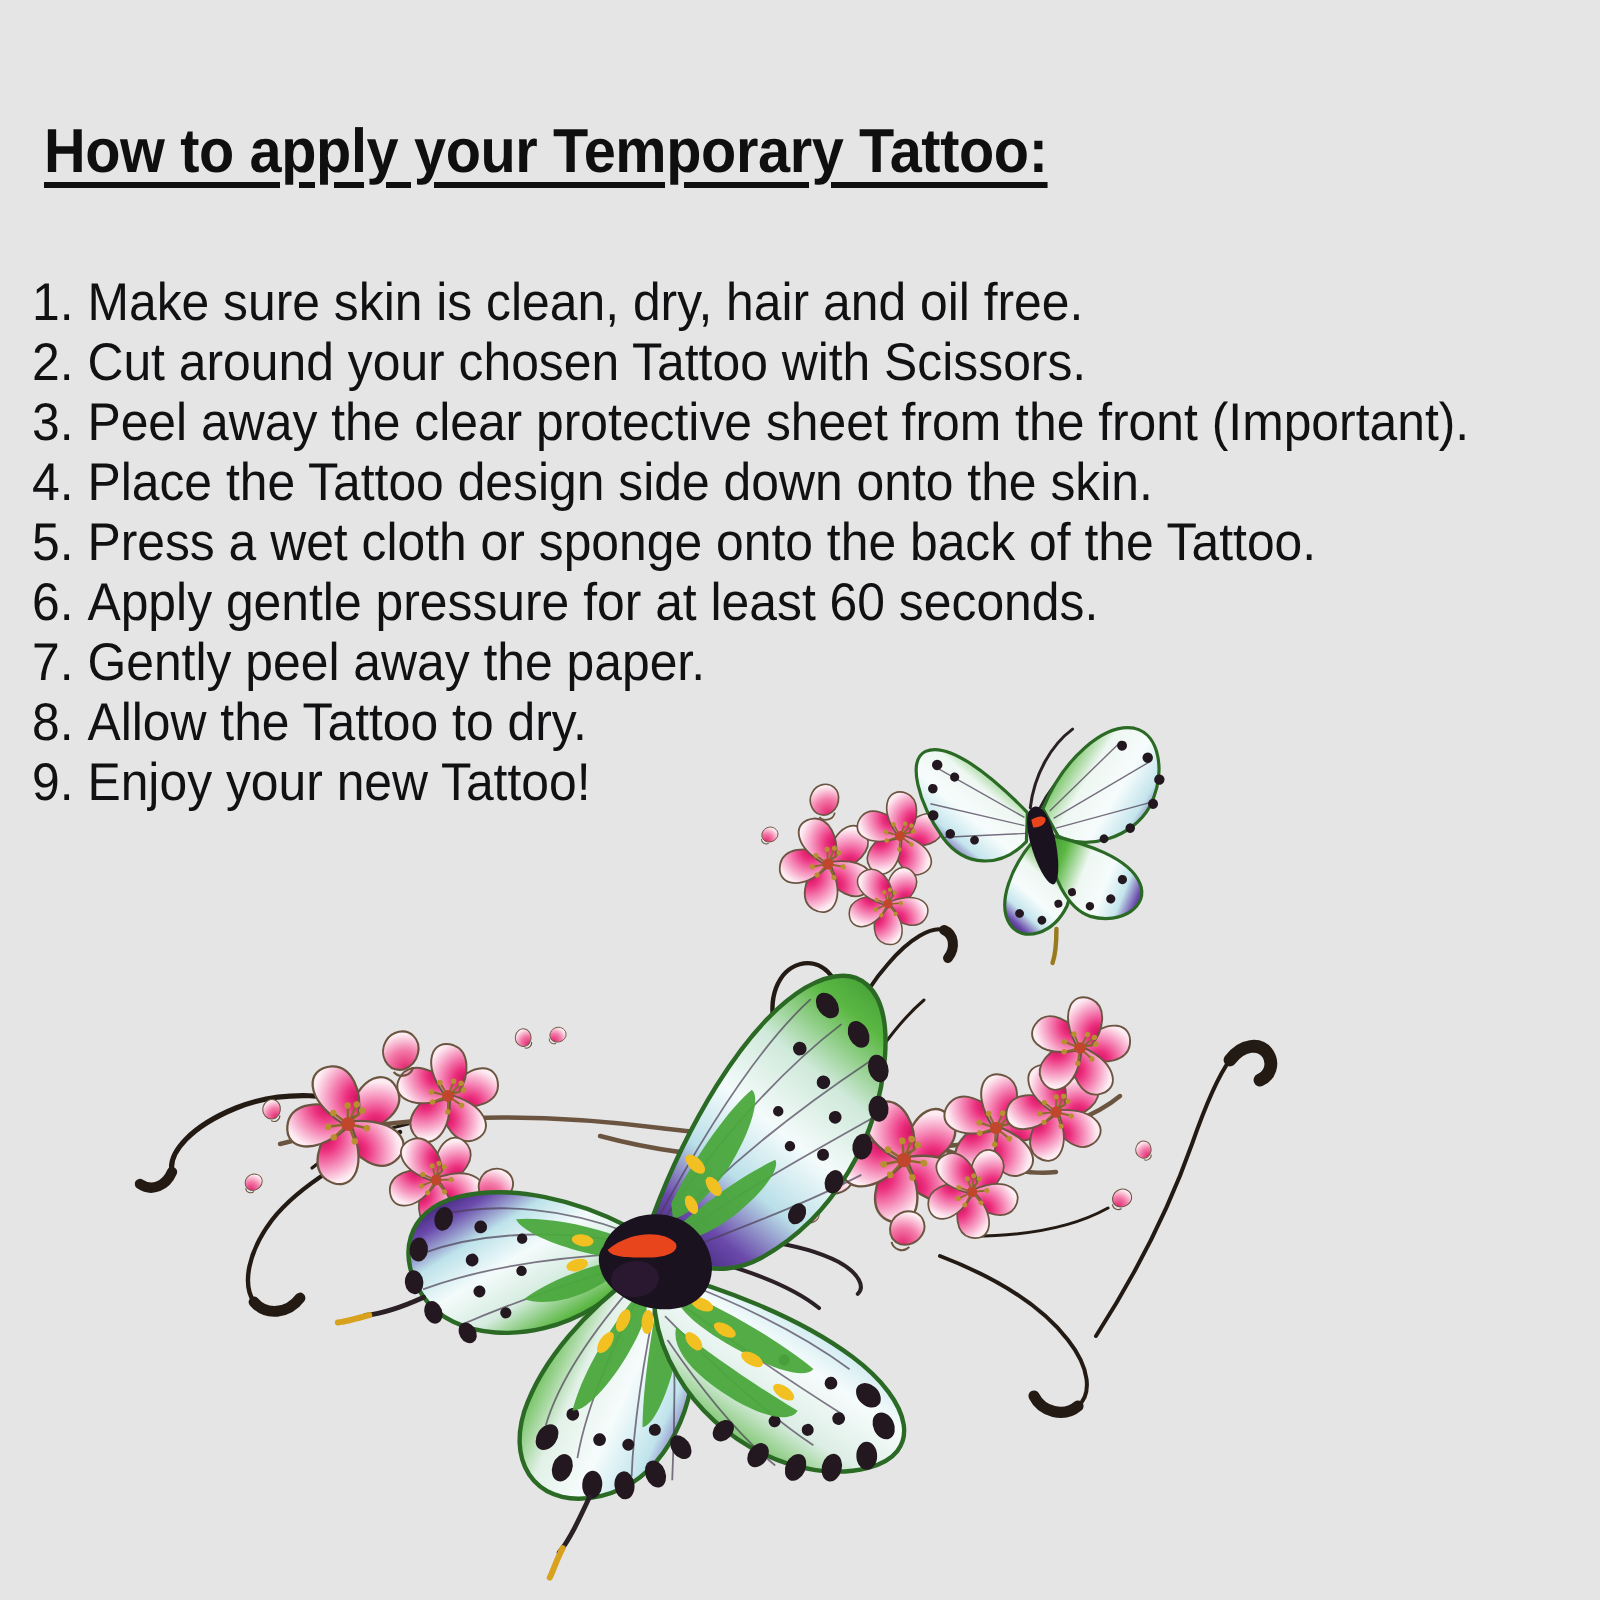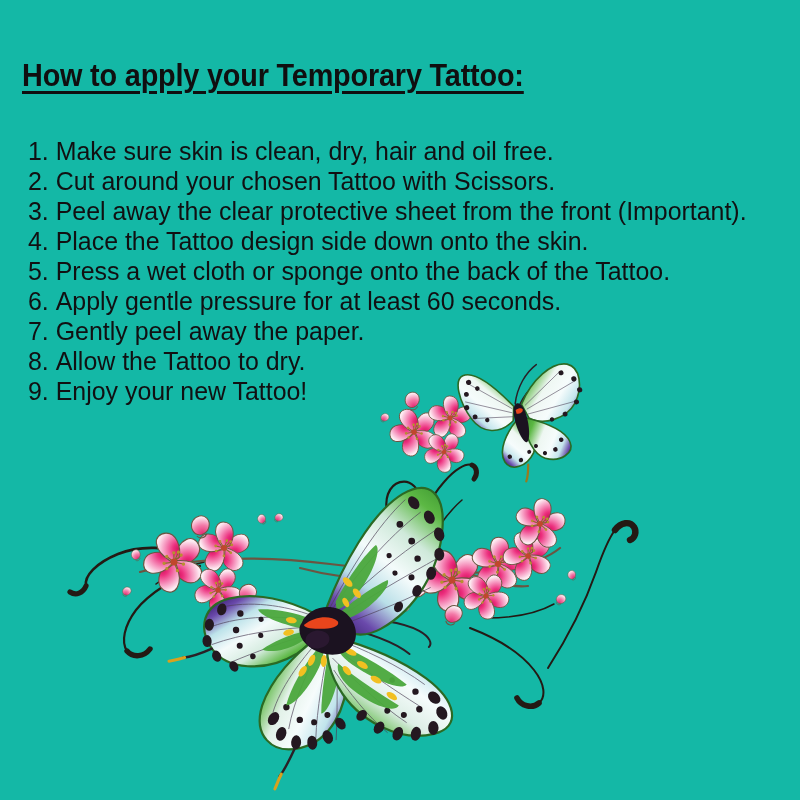--- a/index.html
+++ b/index.html
@@ -4,21 +4,21 @@
 <style>
   html, body {
     margin: 0;
     padding: 0;
     background: #ffffff;
   }
   #page {
     position: relative;
     width: 800px;
     height: 800px;
-    background: #14b8a6;
+    background: #e5e5e5;
     overflow: hidden;
     font-family: "Liberation Sans", sans-serif;
   }
 
   
   #instruction-title {
     position: absolute;
     left: 22px;
     top: 58px;
     font-size: 31px;
@@ -29,21 +29,21 @@
     text-decoration: underline;
     text-underline-offset: 5px;
     text-decoration-thickness: 2.5px;
     transform: scaleX(0.93);
     transform-origin: left center;
   }
 
   
   #steps-list {
     position: absolute;
-    left: 28px;
+    left: 16px;
     top: 136px;
     width: 770px;
     margin: 0;
     padding: 0;
     list-style: none;
   }
   #steps-list li {
     display: block;
     font-size: 26.5px;
     line-height: 30px;

